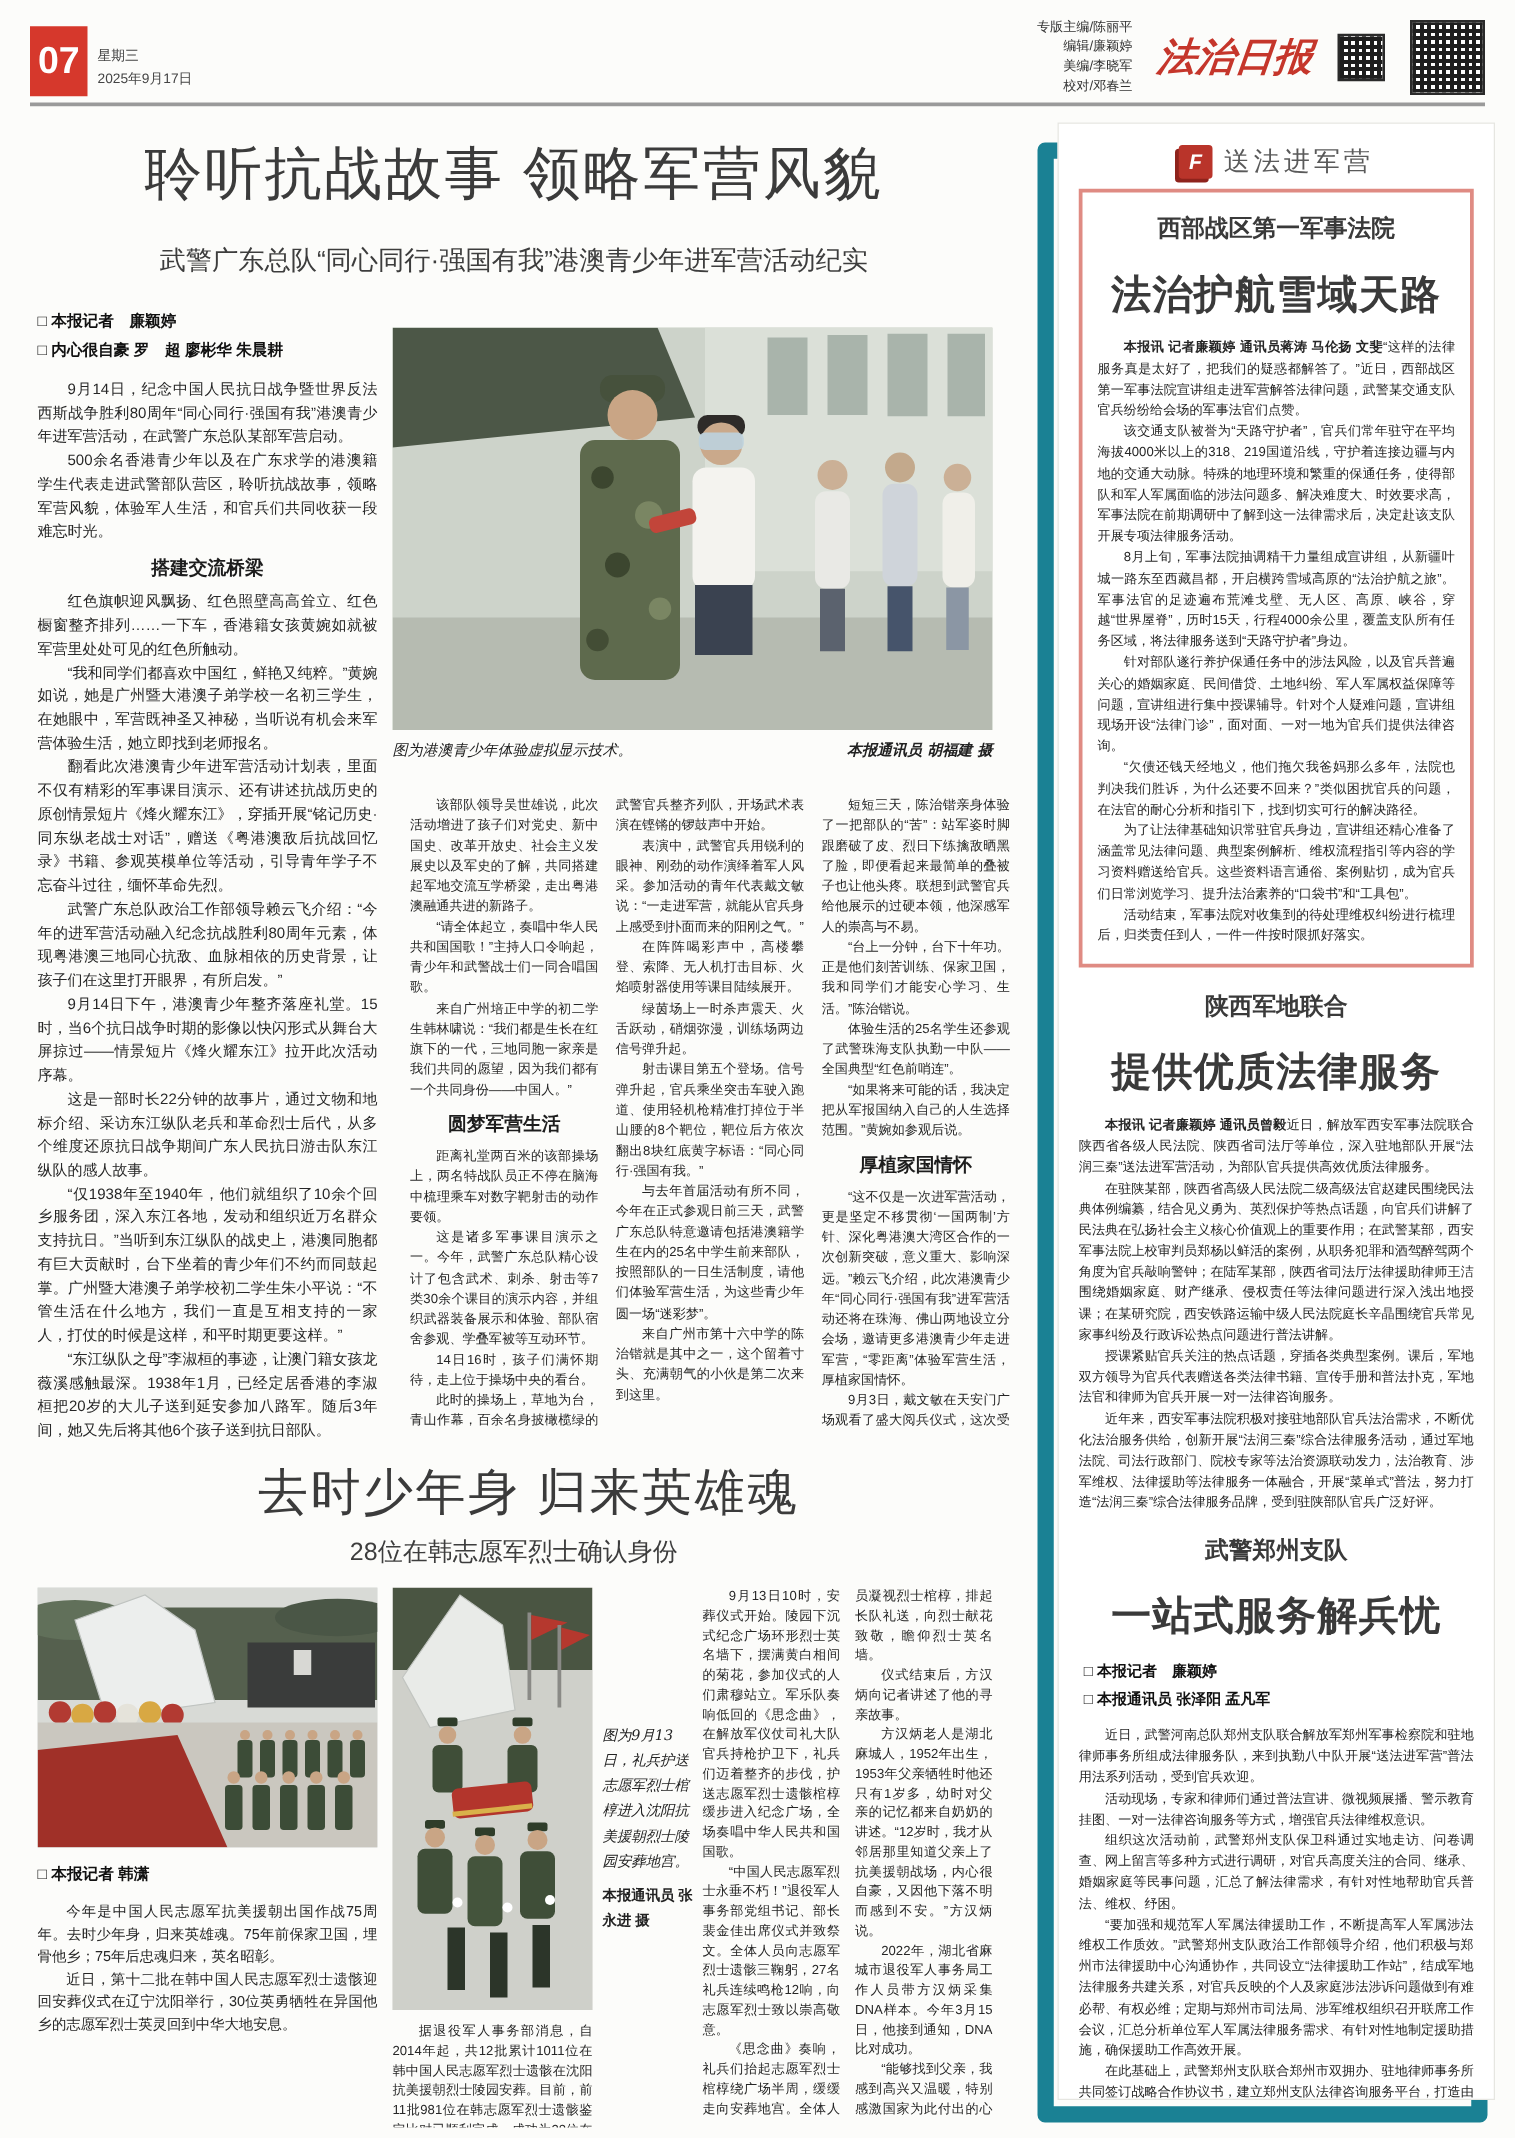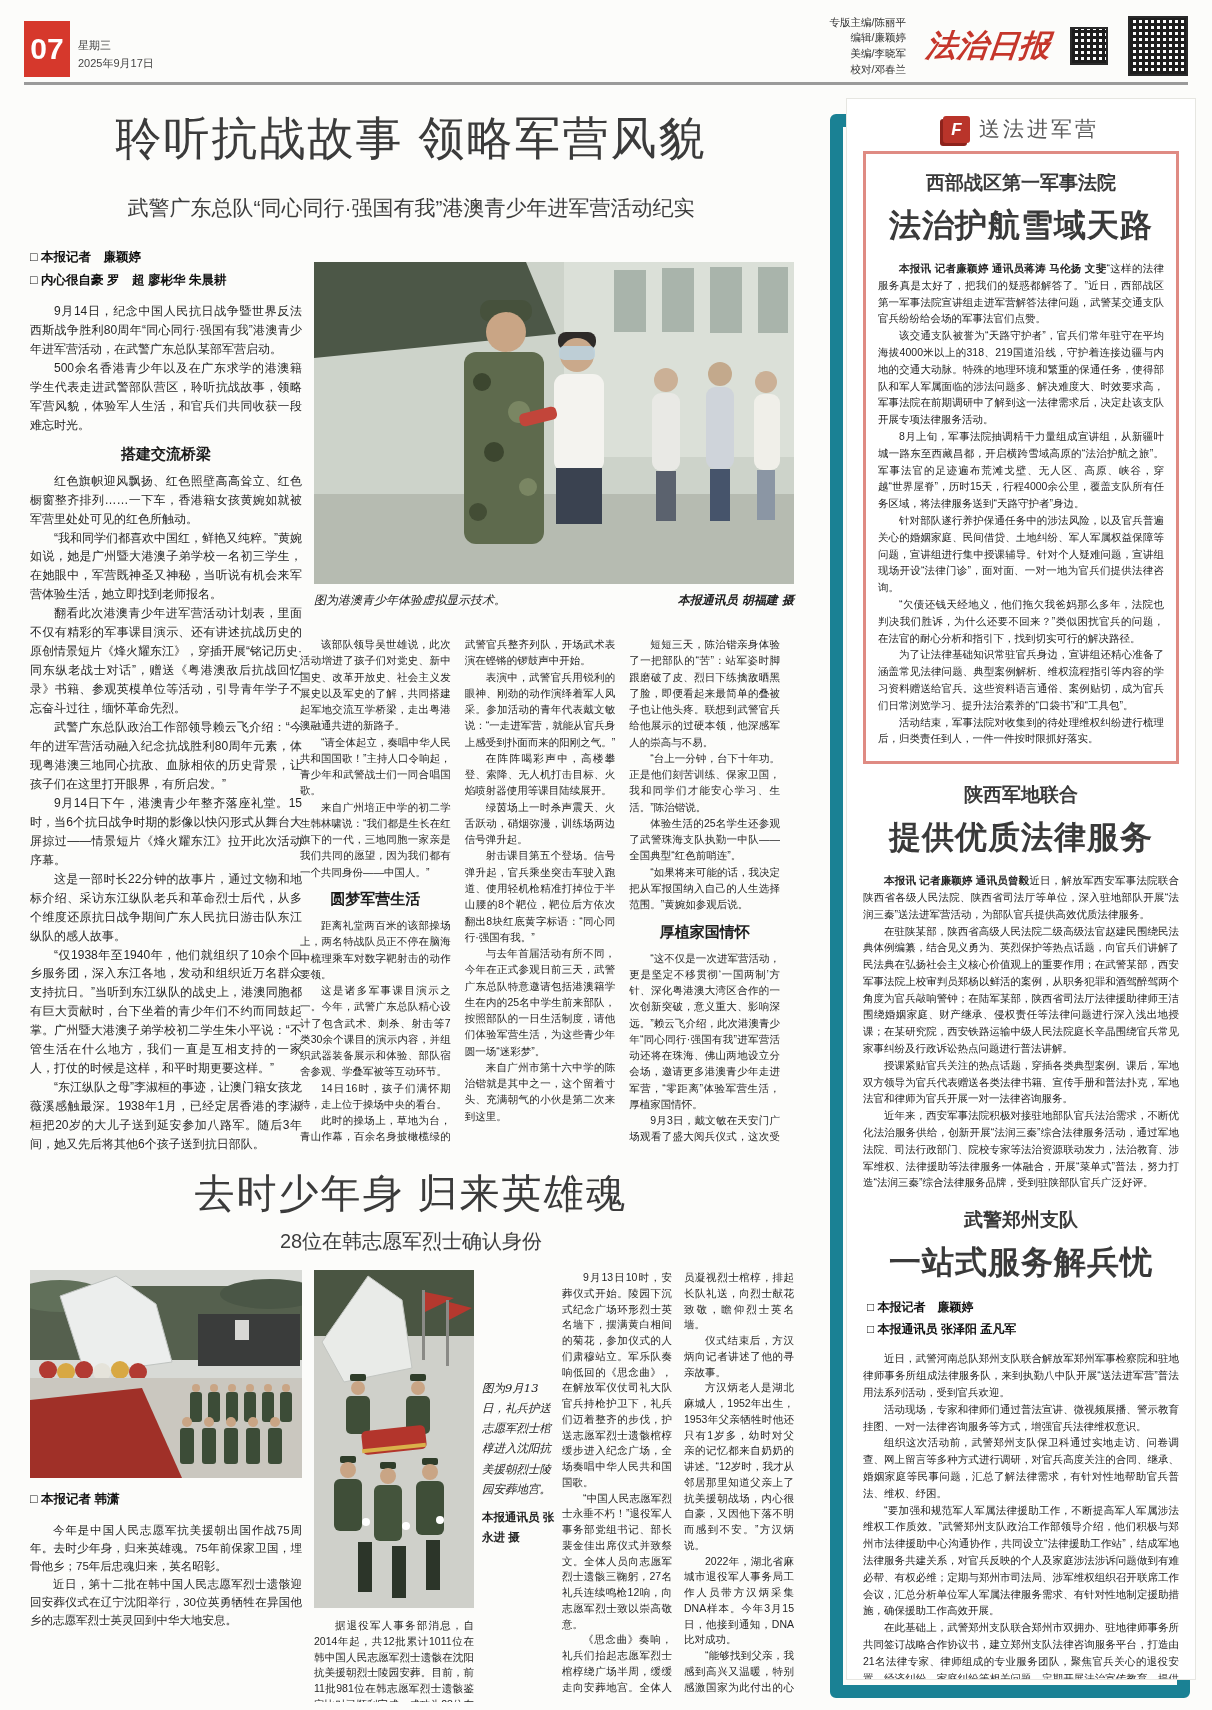--- a/index.html
+++ b/index.html
@@ -37,25 +37,25 @@
     font-size:46px;font-weight:500;color:#3b3b3b;letter-spacing:2px;}
   #main-subhead{position:absolute;left:28px;top:194px;width:766px;margin:0;text-align:center;
     font-size:21px;font-weight:500;color:#3d3d3d;}
   #main-byline{position:absolute;left:30px;top:246px;width:272px;}
   #main-photo{position:absolute;left:314px;top:262px;width:480px;height:322px;overflow:hidden;background:#cdd3ca;}
   #photo-caption-row{position:absolute;left:314px;top:592px;width:480px;display:flex;
     justify-content:space-between;font-size:12px;color:#222;font-family:"DejaVu Serif", serif;font-style:italic;}
   #photo-caption-row .credit{font-weight:700;}
   #main-col1{position:absolute;left:30px;top:302px;width:272px;height:852px;overflow:hidden;}
   #main-col1 .body-p{font-size:12px;line-height:1.58;}
-  #main-colrest{position:absolute;left:300px;top:636px;width:480px;height:520px;overflow:hidden;
+  #main-colrest{position:absolute;left:328px;top:636px;width:480px;height:520px;overflow:hidden;
     column-count:3;column-gap:14px;column-fill:auto;}
   #main-colrest .body-p{font-size:10.5px;line-height:1.55;}
   
-  #bottom-headline{position:absolute;left:28px;top:1166px;width:766px;margin:0;text-align:center;
+  #bottom-headline{position:absolute;left:40px;top:1166px;width:766px;margin:0;text-align:center;
     font-size:40px;font-weight:500;color:#3b3b3b;letter-spacing:2px;}
   #bottom-subhead{position:absolute;left:28px;top:1228px;width:766px;margin:0;text-align:center;
     font-size:20px;font-weight:500;color:#3d3d3d;}
   #bottom-photo1{position:absolute;left:30px;top:1270px;width:272px;height:208px;overflow:hidden;background:#d8dad6;}
   #bottom-byline{position:absolute;left:30px;top:1488px;width:272px;}
   #bottom-col1{position:absolute;left:30px;top:1522px;width:272px;height:178px;overflow:hidden;}
   #bottom-col1 .body-p{font-size:11.5px;line-height:1.56;}
   #bottom-photo2{position:absolute;left:314px;top:1270px;width:160px;height:338px;overflow:hidden;background:#cfd0ca;}
   #photo2-caption-block{position:absolute;left:482px;top:1378px;width:74px;font-size:11.5px;
     font-family:"DejaVu Serif", serif;font-style:italic;color:#222;line-height:1.75;}
@@ -71,21 +71,21 @@
     border:13px solid #1a8194;border-radius:6px;}
   .sidebar-card{position:absolute;left:30px;top:0;right:0;bottom:22px;background:#ffffff;
     border:1px solid #e6e6e1;overflow:hidden;padding:0 14px;box-sizing:border-box;}
   .tag-row{margin:16px 0 8px;display:flex;align-items:center;justify-content:center;gap:9px;}
   .cube-icon{width:27px;height:27px;background:#b9342a;border-radius:3px;position:relative;
     display:flex;align-items:center;justify-content:center;box-shadow:-3px 3px 0 #8e231c;}
   .cube-f{color:#fff;font-weight:700;font-style:italic;font-size:17px;line-height:1;}
   .tag-label{font-size:21px;color:#5a5a5a;letter-spacing:3px;}
   .law-box{border:3px solid #df8b83;margin:8px 2px 18px 2px;padding:16px 12px 14px;}
   .kicker{text-align:center;font-size:19px;font-weight:600;color:#3a3a3a;margin:0 0 4px;}
-  .sb-headline{text-align:center;font-size:32px;font-weight:600;color:#3a3a3a;margin:8px 0 12px;letter-spacing:1px;}
+  .sb-headline{text-align:center;font-size:32px;font-weight:600;color:#3a3a3a;margin:18px 0 12px;letter-spacing:1px;}
   .sb-body .body-p, .sb-lead{font-size:10.5px;line-height:1.6;}
   .sb-lead{margin:0;text-indent:2em;text-align:justify;color:#262626;}
   .lead-bold{font-weight:700;}
   .sb-section{margin:4px 2px 16px;}
   .sb-byline{margin:8px 0 10px 4px;}
   .sb-byline .byline-line{font-size:12px;}
 </style>
 </head>
 <body>
 

